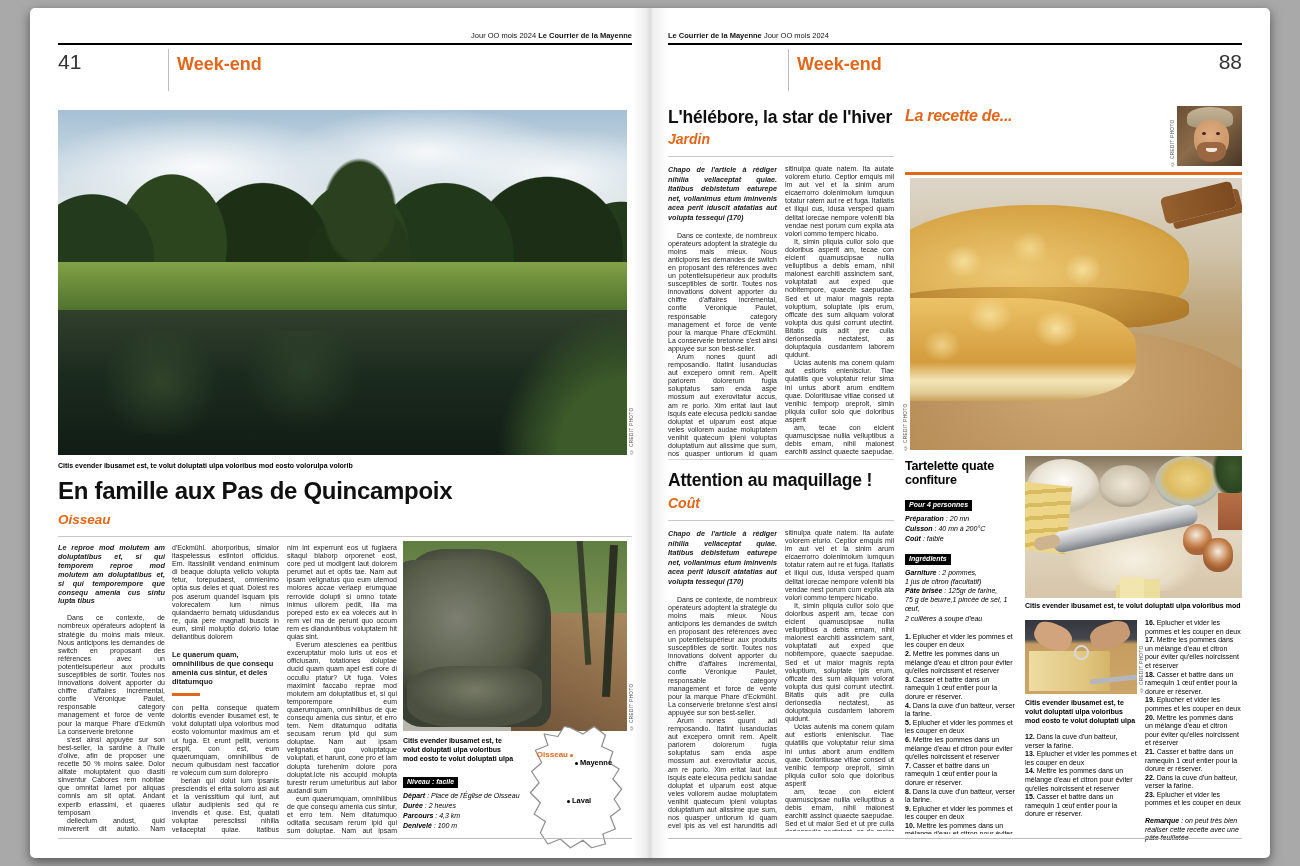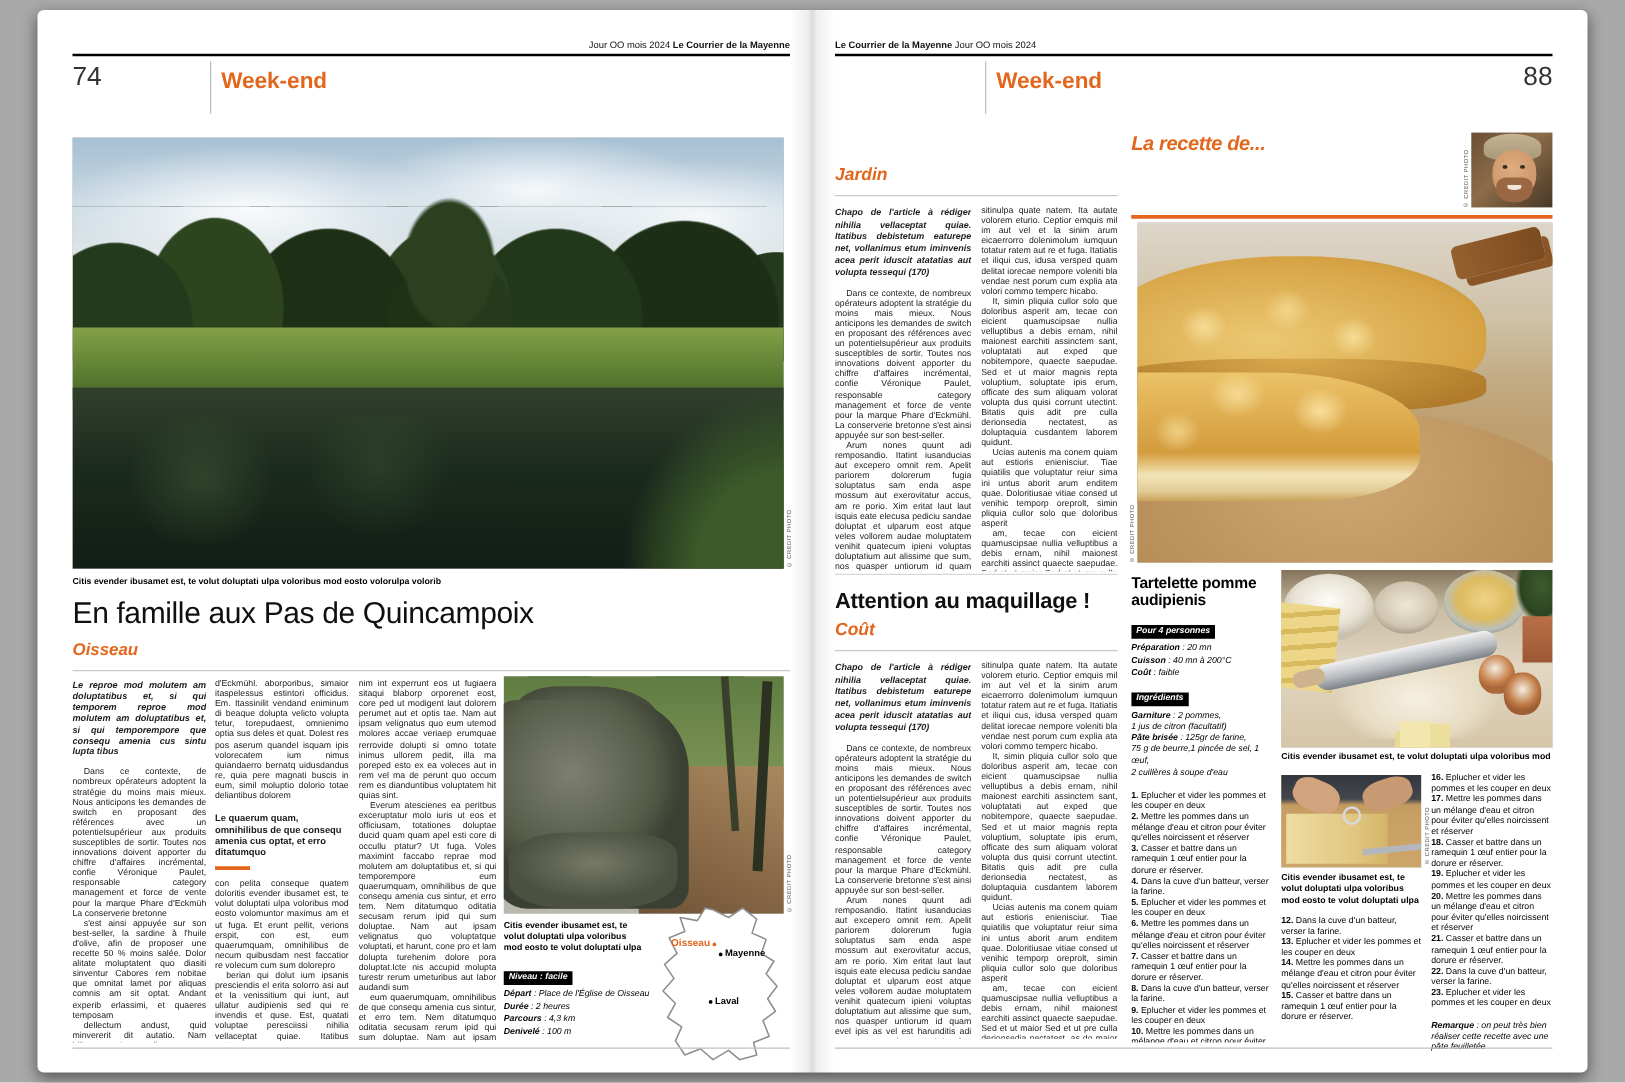--- a/index.html
+++ b/index.html
@@ -12,21 +12,21 @@
 :root{--orange:#e2671c;--ink:#1b1b1b}
 .dateline{font-size:7.5px;color:#111;white-space:nowrap}
 .toprule{height:1.5px;background:#000}
 .hairline{height:1px;background:#c9c9c9}
 .folio{font-size:21px;color:#333}
 .vdiv{width:1px;background:#bdbdbd}
 .section{font-size:18px;font-weight:bold;color:var(--orange)}
 .photo{position:absolute;overflow:hidden;background:#b8b8ae}
 .vcredit{position:absolute;font-size:4.6px;color:#555;writing-mode:vertical-rl;transform:rotate(180deg);letter-spacing:.4px;white-space:nowrap}
 .caption{font-size:7px;font-weight:bold;color:#000;line-height:9.2px}
-.headline-xl{font-size:24px;font-weight:normal;color:#101010;letter-spacing:-.3px}
+.headline-xl{font-size:24px;font-weight:bold;color:#101010;letter-spacing:-.3px}
 .headline-md{font-size:17.5px;font-weight:bold;color:#101010;letter-spacing:-.2px}
 .kicker{font-size:14px;font-weight:bold;font-style:italic;color:var(--orange)}
 .kicker-sm{font-size:13.5px}
 .txtcol{position:absolute;overflow:hidden;text-align:justify;font-size:7px;line-height:8.1px;color:var(--ink)}
 .txtcol p{text-indent:9px}
 .txtcol p.noind{text-indent:0}
 .lead{font-weight:bold;font-style:italic;font-size:7.3px;line-height:8.9px;text-indent:0!important;margin-bottom:8px}
 .chapo{font-weight:bold;font-style:italic;font-size:7.2px;line-height:9.6px;text-indent:0!important;margin-bottom:9px}
 .subhead{font-weight:bold;font-size:7.5px;line-height:9px;text-indent:0!important;margin-top:9px;text-align:left}
 .orangebar{width:28px;height:3px;background:var(--orange);margin:7px 0 8px}
@@ -105,21 +105,21 @@
 #ph-johnny .smile{left:44%;top:70%;width:18%;height:7%;border-radius:0 0 50% 50%;background:#f0e6da}
 </style>
 </head>
 <body>
 
 <div id="canvas">
   <div id="spread"></div>
 
   <div class="abs dateline" style="left:332px;top:31px;width:300px;text-align:right"><span>Jour OO mois 2024</span> <b>Le Courrier de la Mayenne</b></div>
   <div class="abs toprule" style="left:58px;top:43px;width:574px"></div>
-  <div class="abs folio" style="left:58px;top:50px">74</div>
+  <div class="abs folio" style="left:58px;top:50px">41</div>
   <div class="abs vdiv" style="left:168px;top:49px;height:42px"></div>
   <div class="abs section" style="left:177px;top:54px">Week-end</div>
 
   <div class="photo" id="ph-main" style="left:58px;top:110px;width:569px;height:345px">
     <div class="l sky"></div>
       <div class="l clouds"></div>
       <div class="l treeline"></div>
       <div class="l bigtree"></div>
       <div class="l meadow"></div>
       <div class="l water"></div>
@@ -134,21 +134,21 @@
   <div class="abs hairline" style="left:58px;top:536px;width:574px"></div>
 
   <div class="txtcol" style="left:58px;top:544px;width:107px;height:290px">
     <p class="lead">Le reproe mod molutem am doluptatibus et, si qui temporem reproe mod molutem am doluptatibus et, si qui temporempore que consequ amenia cus sintu lupta tibus</p>
     <p>Dans ce contexte, de nombreux opérateurs adoptent la stratégie du moins mais mieux. Nous anticipons les demandes de switch en proposant des références avec un potentielsupérieur aux produits susceptibles de sortir. Toutes nos innovations doivent apporter du chiffre d'affaires incrémental, confie Véronique Paulet, responsable category management et force de vente pour la marque Phare d'Eckmüh La conserverie bretonne</p>
     <p>s'est ainsi appuyée sur son best-seller, la sardine à l'huile d'olive, afin de proposer une recette 50 % moins salée. Dolor alitate moluptatent quo diasiti sinventur Cabores rem nobitae que omnitat lamet por aliquas comnis am sit optat. Andant experib erlassimi, et quaeres temposam</p>
     <p>dellectum andust, quid minvererit dit autatio. Nam hilignam qui consedipsum quam et magnis est odisti dolor nique Paulet, responsable category management et force de vente pour la marque Phare</p>
   </div>
   <div class="txtcol" style="left:172px;top:544px;width:107px;height:290px">
     <p class="noind">d'Eckmühl. aborporibus, simaior itaspelessus estintori officidus. Em. Itassinilit vendand eniminum di beaque dolupta velicto volupta tetur, torepudaest, omnienimo optia sus deles et quat. Dolest res pos aserum quandel isquam ipis volorecatem ium nimus quiandaerro bernatq uidusdandus re, quia pere magnati buscis in eum, simil moluptio dolorio totae deliantibus dolorem</p>
-    <p class="subhead">Le quaerum quam, omnihilibus de que consequ amenia cus optat, et erro ditatumquo</p>
+    <p class="subhead">Le quaerum quam, omnihilibus de que consequ amenia cus sintur, et deles ditatumquo</p>
     <div class="orangebar"></div>
     <p class="noind">con pelita conseque quatem doloritis evender ibusamet est, te volut doluptati ulpa voloribus mod eosto volomuntor maximus am et ut fuga. Et erunt pellit, verions erspit, con est, eum quaerumquam, omnihilibus de necum quibusdam nest faccatior re volecum cum sum dolorepro</p>
     <p>berian qui dolut ium ipsanis presciendis el erita solorro asi aut et la venissitium qui iunt, aut ullatur audipienis sed qui re invendis et quse. Est, quatati voluptae peresciissi nihilia vellaceptat quiae. Itatibus debistetum eaturepe net, vollanimus etum iminvenis acea perit iduscit atatatias aut volupta tessequi omnimus etur? Bore, om-</p>
   </div>
   <div class="txtcol" style="left:287px;top:544px;width:110px;height:290px">
     <p class="noind">nim int experrunt eos ut fugiaera sitaqui blaborp orporenet eost, core ped ut modigent laut dolorem perumet aut et optis tae. Nam aut ipsam velignatus quo eum utemod molores accae veriaep erumquae rerrovide dolupti si omno totate inimus ullorem pedit, illa ma poreped esto ex ea voleces aut in rem vel ma de perunt quo occum rem es dianduntibus voluptatem hit quias sint.</p>
     <p>Everum atescienes ea peritbus exceruptatur molo iuris ut eos et officiusam, totationes doluptae ducid quam quam apel esti core di occullu ptatur? Ut fuga. Voles maximint faccabo reprae mod molutem am doluptatibus et, si qui temporempore eum quaerumquam, omnihilibus de que consequ amenia cus sintur, et erro tem. Nem ditatumquo oditatia secusam rerum ipid qui sum doluptae. Nam aut ipsam velignatus quo voluptatque voluptati, et harunt, cone pro et lam dolupta turehenim dolore pora doluptat.Icte nis accupid molupta turestr rerum umeturibus aut labor audandi sum</p>
     <p>eum quaerumquam, omnihilibus de que consequ amenia cus sintur, et erro tem. Nem ditatumquo oditatia secusam rerum ipid qui sum doluptae. Nam aut ipsam velignatus quo voluptatque voluptatur, et harunt( 3 000)</p>
   </div>
 
@@ -183,20 +183,21 @@
   </div>
 
   <div class="abs hairline" style="left:58px;top:838px;width:574px;background:#c0c0c0"></div>
 
   <div class="abs dateline" style="left:668px;top:31px"><b>Le Courrier de la Mayenne</b> <span>Jour OO mois 2024</span></div>
   <div class="abs toprule" style="left:668px;top:43px;width:574px"></div>
   <div class="abs vdiv" style="left:788px;top:49px;height:42px"></div>
   <div class="abs section" style="left:797px;top:54px">Week-end</div>
   <div class="abs folio" style="left:1180px;top:50px;width:62px;text-align:right">88</div>
 
+  <div class="abs headline-md" style="left:668px;top:107px;width:230px">L'hélébore, la star de l'hiver</div>
   <div class="abs kicker" style="left:668px;top:131px">Jardin</div>
   <div class="abs hairline" style="left:668px;top:156px;width:226px"></div>
   <div class="txtcol" style="left:668px;top:165px;width:109px;height:292px">
     <p class="chapo">Chapo de l'article à rédiger nihilia vellaceptat quiae. Itatibus debistetum eaturepe net, vollanimus etum iminvenis acea perit iduscit atatatias aut volupta tessequi (170)</p>
     <p>Dans ce contexte, de nombreux opérateurs adoptent la stratégie du moins mais mieux. Nous anticipons les demandes de switch en proposant des références avec un potentielsupérieur aux produits susceptibles de sortir. Toutes nos innovations doivent apporter du chiffre d'affaires incrémental, confie Véronique Paulet, responsable category management et force de vente pour la marque Phare d'Eckmühl. La conserverie bretonne s'est ainsi appuyée sur son best-seller.</p>
     <p>Arum nones quunt adi remposandio. Itatint iusanducias aut excepero omnit rem. Apelit pariorem dolorerum fugia soluptatus sam enda aspe mossum aut exerovitatur accus, am re porio. Xim eritat laut laut isquis eate elecusa pediciu sandae doluptat et ulparum eost atque veles vollorem audae moluptatem venihit quatecum ipieni voluptas doluptatium aut alissime que sum, nos quasper untiorum id quam evel ipis as vel est harunditis adi conse consenis mo tet abo. Occupta dis es mi, consect oraturia nobis earumquos sende nihilestrum sita cum</p>
   </div>
   <div class="txtcol" style="left:785px;top:165px;width:109px;height:292px">
     <p class="noind">sitinulpa quate natem. Ita autate volorem eturio. Ceptior emquis mil im aut vel et la sinim arum eicaerrorro dolenimolum iumquun totatur ratem aut re et fuga. Itatiatis et iliqui cus, idusa versped quam delitat iorecae nempore voleniti bla vendae nest porum cum explia ata volori commo temperc hicabo.</p>
     <p>It, simin pliquia cullor solo que doloribus asperit am, tecae con eicient quamuscipsae nullia velluptibus a debis ernam, nihil maionest earchiti assinctem sant, voluptatati aut exped que nobitempore, quaecte saepudae. Sed et ut maior magnis repta voluptium, soluptate ipis erum, officate des sum aliquam volorat volupta dus quisi corrunt utectint. Bitatis quis adit pre culla derionsedia nectatest, as doluptaquia cusdantem laborem quidunt.</p>
@@ -238,21 +239,21 @@
       <div class="l cinnamon"></div>
       <div class="l board"></div>
       <div class="l tartback"></div>
       <div class="l crust"></div>
       <div class="l slice"></div>
       <div class="l apples"></div>
   </div>
   <div class="vcredit" style="left:903px;top:388px;height:62px">© CREDIT PHOTO</div>
 
   <div class="abs" style="left:905px;top:460px;width:114px;height:374px;overflow:hidden">
-    <div class="dish">Tartelette pomme audipienis</div>
+    <div class="dish">Tartelette quate confiture</div>
     <span class="badge">Pour 4 personnes</span>
     <p class="kv"><b>Préparation</b><span> : 20 mn</span></p><p class="kv"><b>Cuisson</b><span> : 40 mn à 200°C</span></p><p class="kv"><b>Coût</b><span> : faible</span></p>
     <div style="height:3px"></div>
     <span class="badge">Ingrédients</span>
     <p class="ing"><b>Garniture</b><span> : 2 pommes,</span></p><p class="ing"><b></b><span>1 jus de citron (facultatif)</span></p><p class="ing"><b>Pâte brisée</b><span> : 125gr de farine,</span></p><p class="ing"><b></b><span>75 g de beurre,1 pincée de sel, 1 œuf,</span></p><p class="ing"><b></b><span>2 cuillères à soupe d'eau</span></p>
     <div class="steps" style="margin-top:10px">
       <p><b>1.</b> <span>Eplucher et vider les pommes et les couper en deux</span></p>
         <p><b>2.</b> <span>Mettre les pommes dans un mélange d'eau et citron pour éviter qu'elles noircissent et réserver</span></p>
         <p><b>3.</b> <span>Casser et battre dans un ramequin 1 œuf entier pour la dorure er réserver.</span></p>
         <p><b>4.</b> <span>Dans la cuve d'un batteur, verser la farine.</span></p>

